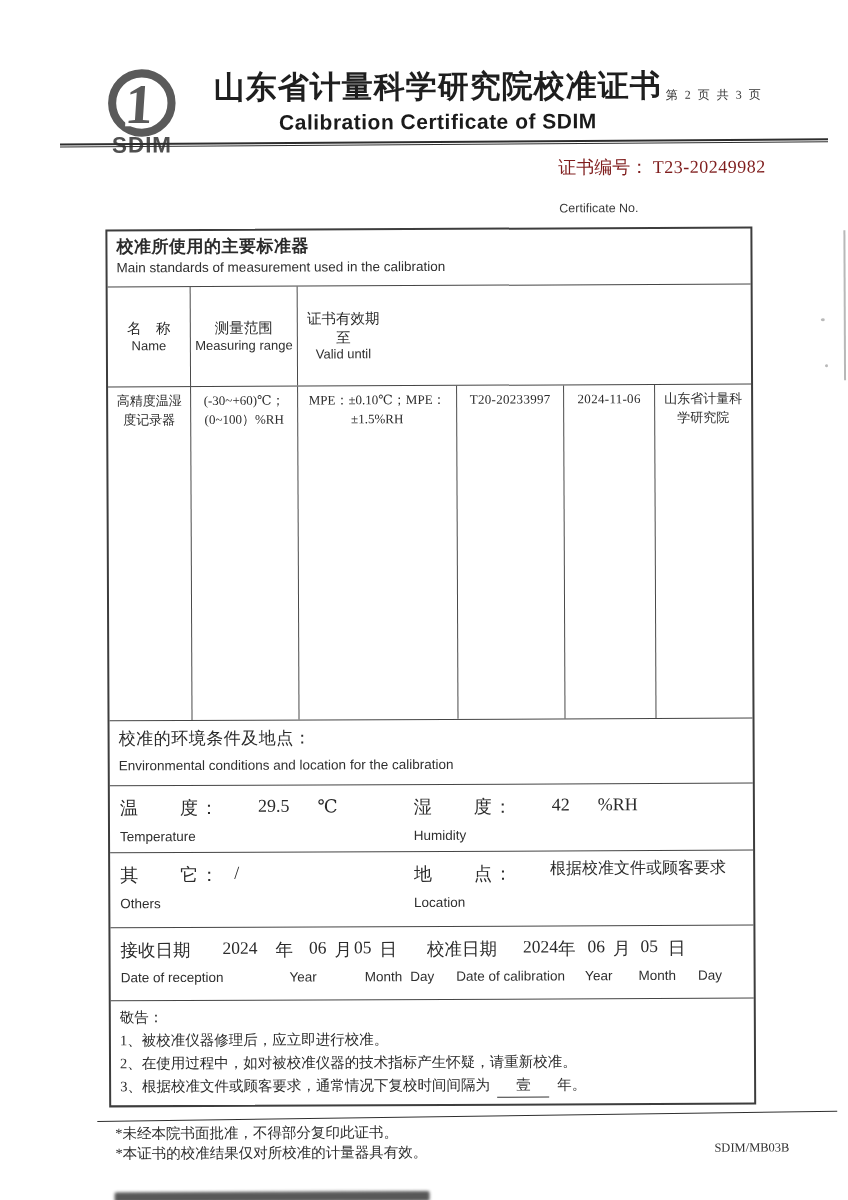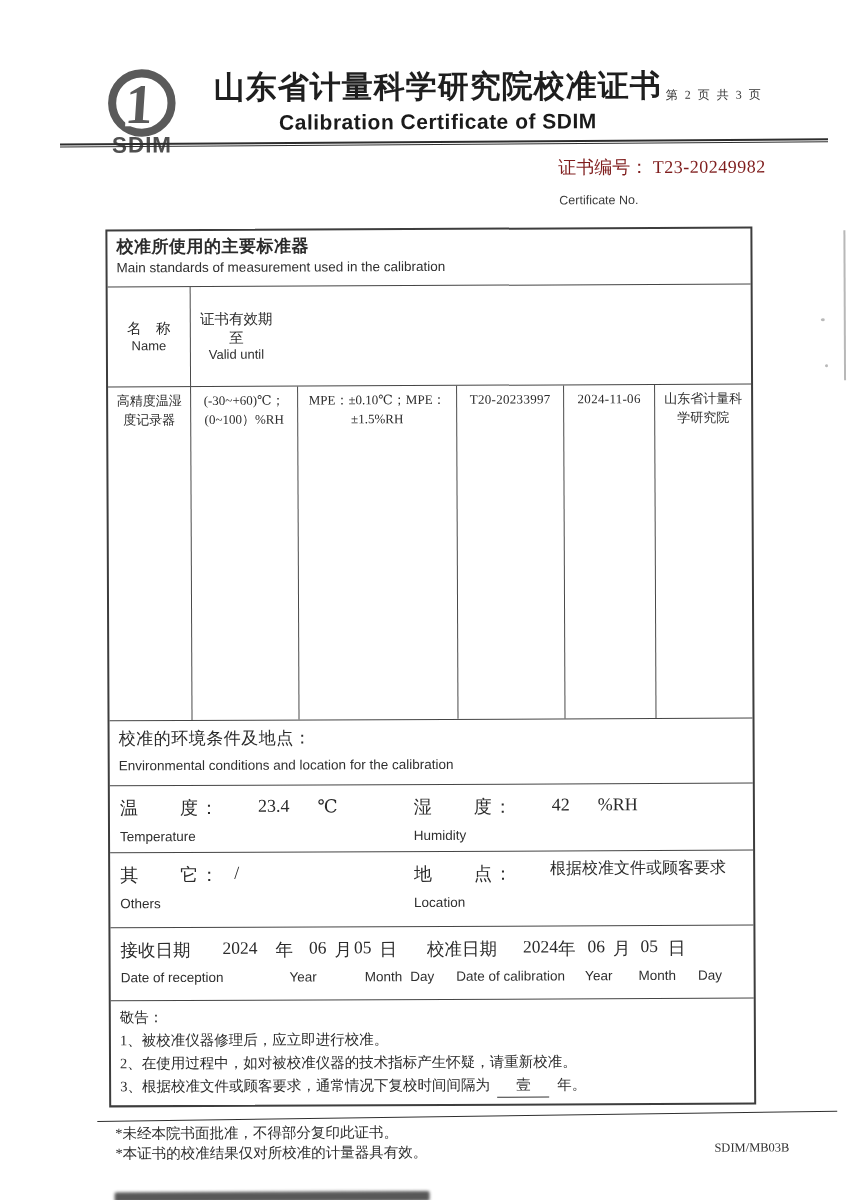--- a/index.html
+++ b/index.html
@@ -14,21 +14,21 @@
               font-size:31px; font-weight:700; letter-spacing:1px; color:#1e1e1e; }
   .page-info { position:absolute; left:668px; top:88px; font-size:12px; letter-spacing:2px; color:#333; }
   .title-en { position:absolute; left:205px; top:110px; width:470px; text-align:center;
               font-family:"Liberation Sans","DejaVu Sans",sans-serif;
               font-size:21px; font-weight:700; letter-spacing:.5px; color:#1a1a1a; }
   .header-rule { position:absolute; left:62px; top:141px; width:768px; height:4px;
                  border-top:2.5px solid #2e2e2e; border-bottom:1.5px solid #2e2e2e; transform:rotate(-.15deg); }
 
   .certno-line { position:absolute; left:560px; top:156px; font-size:18px; color:#7f1d1d; }
   .certno-line .num { font-family:"Liberation Serif",serif; letter-spacing:.5px; }
-  .certno-en { position:absolute; left:561px; top:194px; font-family:"Liberation Sans",sans-serif;
+  .certno-en { position:absolute; left:561px; top:202px; font-family:"Liberation Sans",sans-serif;
                font-size:12.5px; color:#3a3a3a; }
 
   
   .mtable { position:absolute; left:107px; top:228px; width:647px; height:878px;
             border:2px solid #3d3d3d; }
   .trow { position:relative; border-bottom:1.5px solid #454545; }
   .sec-title { height:56px; padding:4px 8px 0 9px; }
   .sec-title .cn { font-size:17px; font-weight:600; letter-spacing:.5px; }
   .sec-title .en { font-family:"Liberation Sans",sans-serif; font-size:13.5px; margin-top:2px; color:#2f2f2f; }
 
@@ -115,20 +115,24 @@
       <div class="trow sec-title">
         <div class="cn">校准所使用的主要标准器</div>
         <div class="en">Main standards of measurement used in the calibration</div>
       </div>
 
       <div class="trow cols hdr-row">
         <div class="cell c1">
           <div class="cn">名　称</div>
           <div class="en">Name</div>
         </div>
+        <div class="cell c2">
+          <div class="cn">测量范围</div>
+          <div class="en">Measuring range</div>
+        </div>
         <div class="cell c5">
           <div class="cn">证书有效期至</div>
           <div class="en">Valid until</div>
         </div>
       </div>
 
       <div class="trow cols data-row">
         <div class="cell c1">高精度温湿度记录器</div>
         <div class="cell c2">(-30~+60)℃；(0~100）%RH</div>
         <div class="cell c3">MPE：±0.10℃；MPE：±1.5%RH</div>
@@ -139,21 +143,21 @@
 
       <div class="trow env-title">
         <div class="cn">校准的环境条件及地点：</div>
         <div class="en">Environmental conditions and location for the calibration</div>
       </div>
 
       <div class="trow pair-row env-row">
         <div class="half-l">
           <div class="cnline">
             <span class="lbl">温　　度：</span>
-            <span class="val">23.4</span>
+            <span class="val">29.5</span>
             <span class="unit">℃</span>
           </div>
           <div class="enline">Temperature</div>
         </div>
         <div class="half-r">
           <div class="cnline">
             <span class="lbl">湿　　度：</span>
             <span class="val">42</span>
             <span class="unit">%RH</span>
           </div>

